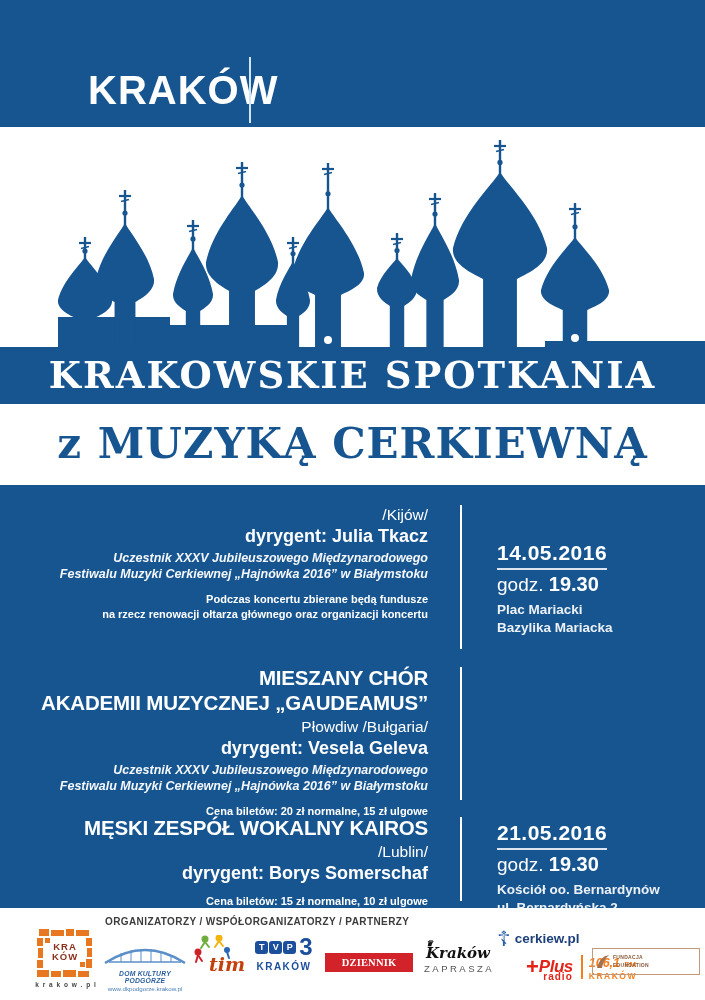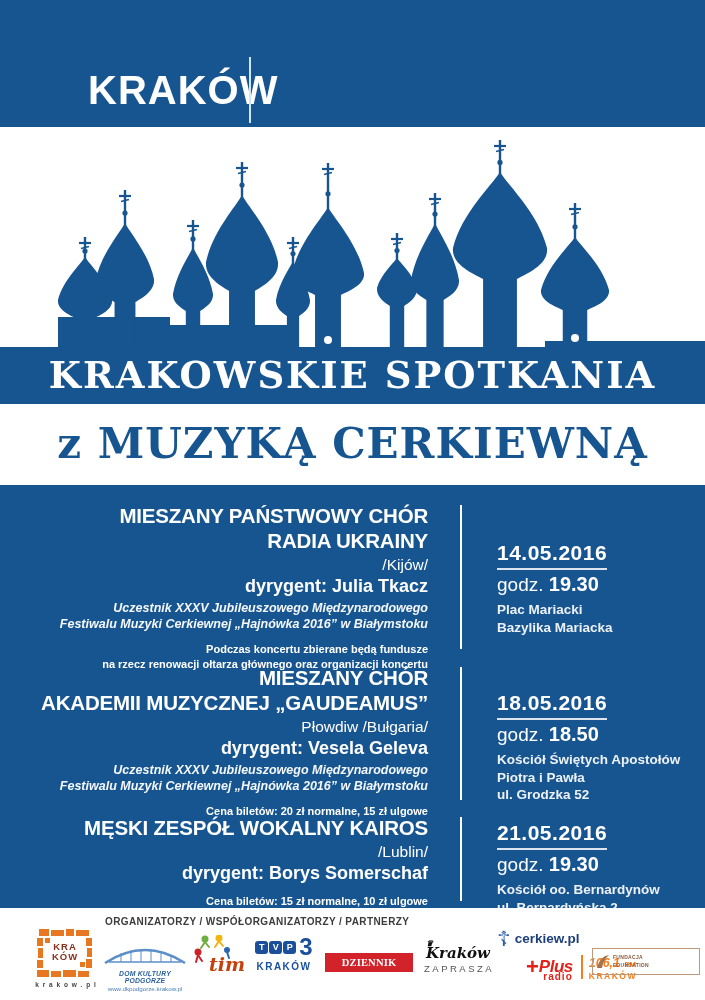--- a/index.html
+++ b/index.html
@@ -179,24 +179,20 @@
       </svg>
   </div>
 
   <div class="title-band1">KRAKOWSKIE SPOTKANIA</div>
   <div class="title-band2">z MUZYKĄ CERKIEWNĄ</div>
 
   <main class="content">
 
     <section class="block b1">
       <div class="block-left">
-        <h2 class="choir-name">
-          <span>MIESZANY PAŃSTWOWY CHÓR</span><br>
-          <span>RADIA UKRAINY</span>
-        </h2>
         <div class="origin">/Kijów/</div>
         <div class="conductor">dyrygent: Julia Tkacz</div>
         <div class="festival">
           <span>Uczestnik XXXV Jubileuszowego Międzynarodowego</span><br>
           <span>Festiwalu Muzyki Cerkiewnej „Hajnówka 2016” w Białymstoku</span>
         </div>
         <div class="note">
           <span>Podczas koncertu zbierane będą fundusze</span><br>
           <span>na rzecz renowacji ołtarza głównego oraz organizacji koncertu</span>
         </div>
@@ -223,32 +219,20 @@
         </h2>
         <div class="origin">Płowdiw /Bułgaria/</div>
         <div class="conductor">dyrygent: Vesela Geleva</div>
         <div class="festival">
           <span>Uczestnik XXXV Jubileuszowego Międzynarodowego</span><br>
           <span>Festiwalu Muzyki Cerkiewnej „Hajnówka 2016” w Białymstoku</span>
         </div>
         <div class="note">Cena biletów: 20 zł normalne, 15 zł ulgowe</div>
       </div>
       <div class="vline"></div>
-      <div class="block-right rt2">
-        <div><span class="date">18.05.2016</span></div>
-        <div class="time-line">
-          <span>godz.</span>
-          <span class="t">18.50</span>
-        </div>
-        <div class="venue">
-          <div>Kościół Świętych Apostołów</div>
-          <div>Piotra i Pawła</div>
-          <div>ul. Grodzka 52</div>
-        </div>
-      </div>
     </section>
 
     <section class="block b3">
       <div class="block-left">
         <h2 class="choir-name">
           <span>MĘSKI ZESPÓŁ WOKALNY KAIROS</span>
         </h2>
         <div class="origin">/Lublin/</div>
         <div class="conductor">dyrygent: Borys Somerschaf</div>
         <div class="note">Cena biletów: 15 zł normalne, 10 zł ulgowe</div>

